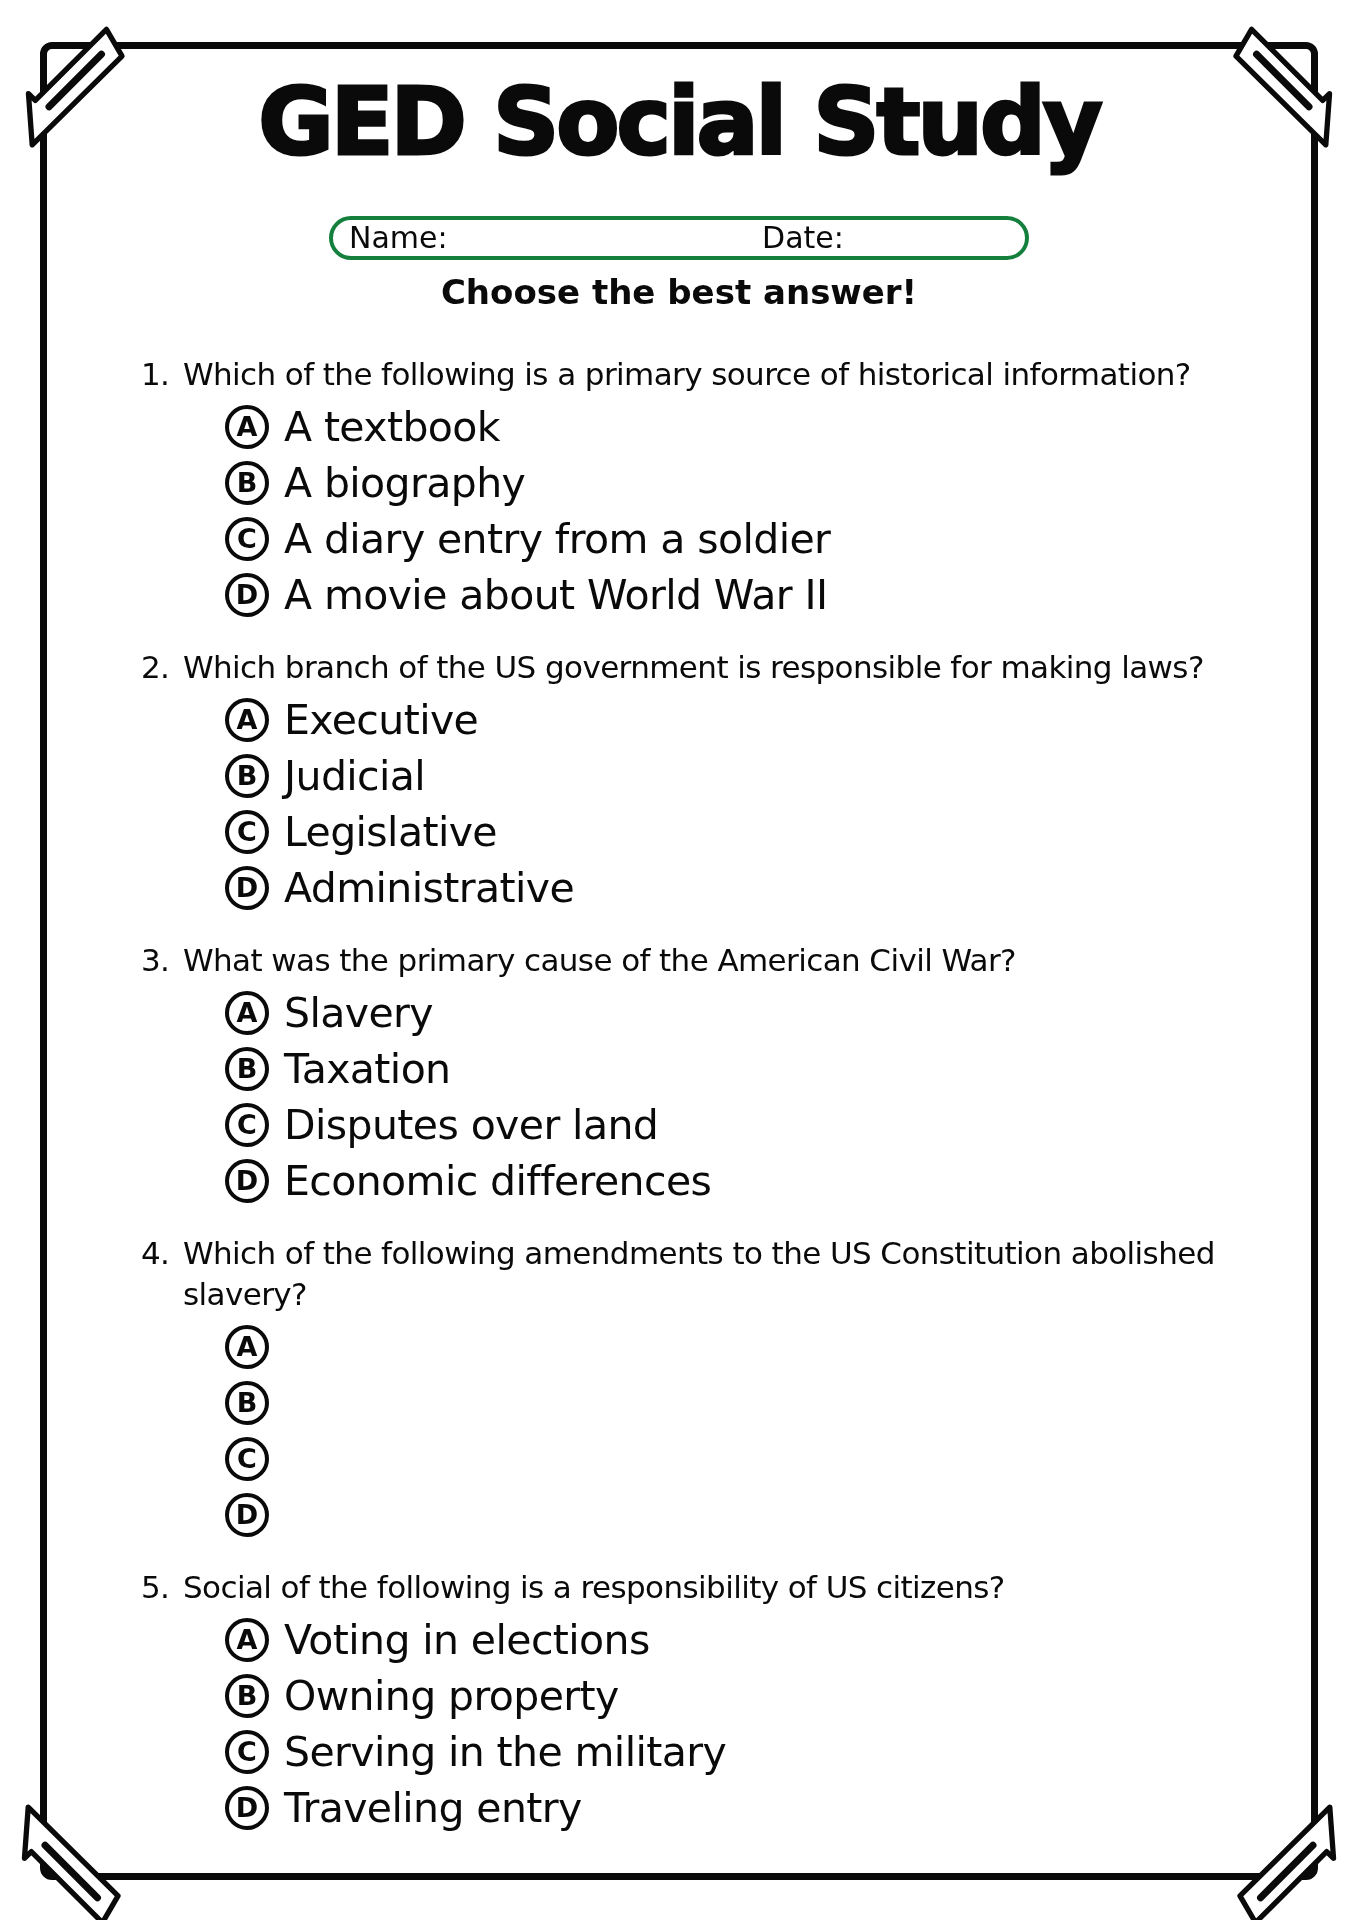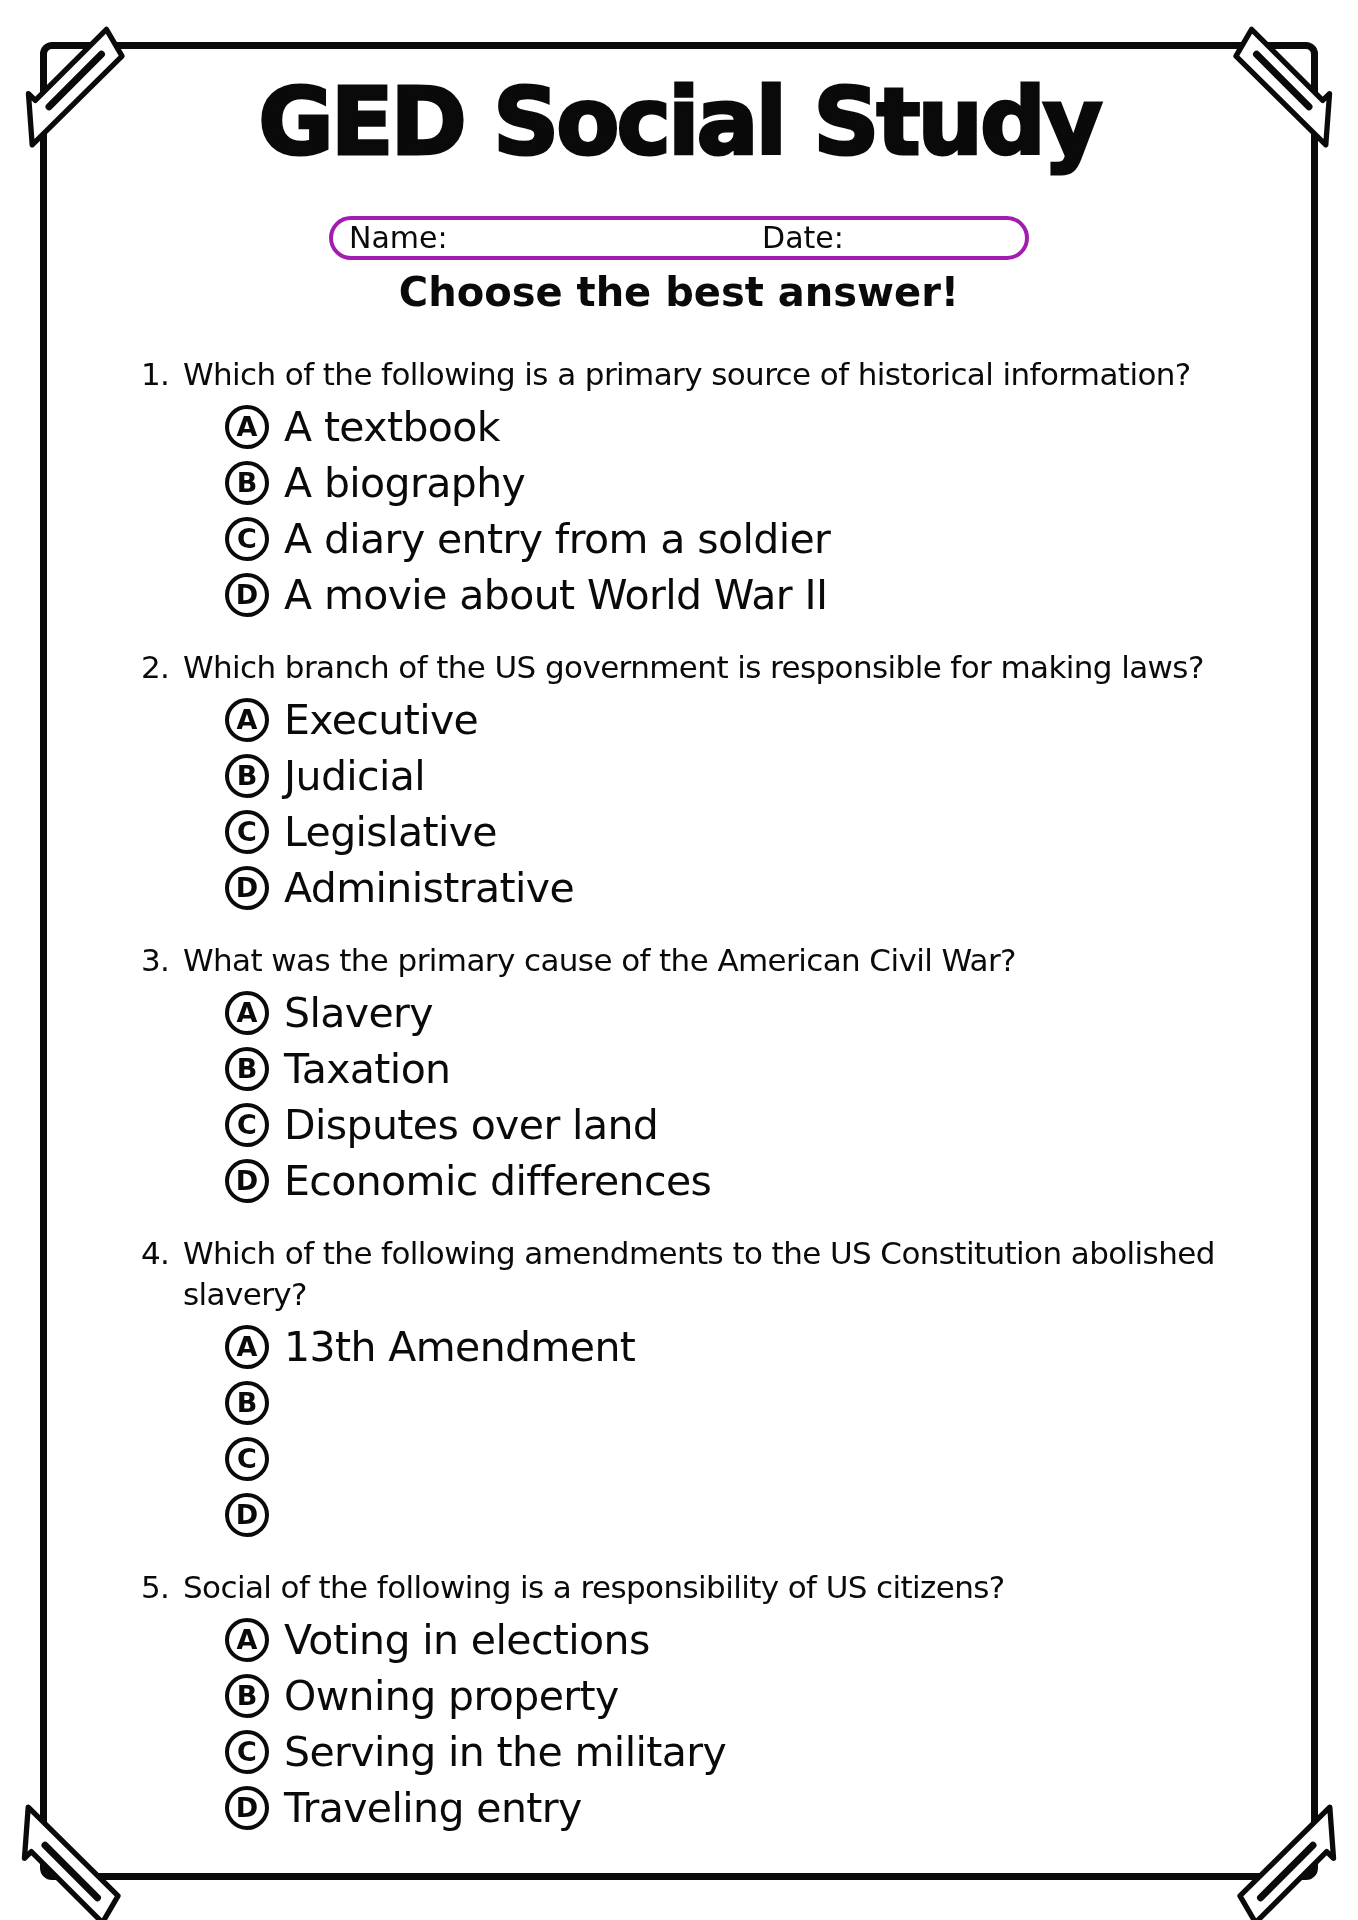--- a/index.html
+++ b/index.html
@@ -18,29 +18,29 @@
   .pencil-tr { right:-6px; top:58px;    transform:scaleX(-1) rotate(-45deg); }
   .pencil-bl { left:-10px; bottom:26px; transform:scaleY(-1) rotate(-45deg); }
   .pencil-br { right:-10px;bottom:26px; transform:scale(-1,-1) rotate(-45deg); }
 
   
   .title { margin-top:26px; text-align:center; font-size:92px; line-height:1.05;
            font-weight:800; letter-spacing:-3px; -webkit-text-stroke:3px #0a0a0a; }
 
   
   .namebox { position:relative; width:700px; height:44px; margin:44px auto 0;
-             border:4px solid #a21caf; border-radius:22px;
+             border:4px solid #15803d; border-radius:22px;
              display:flex; align-items:center; font-size:30px; }
   .namebox .nlabel { margin-left:16px; }
   .namebox .dlabel { position:absolute; left:62%; top:50%; transform:translateY(-52%); }
   .fill { position:absolute; top:0; height:100%; }
   .fill-name { left:120px; width:300px; }
   .fill-date { left:82%;  width:17%;  }
 
-  .subtitle { margin-top:12px; text-align:center; font-size:40px; font-weight:700;
+  .subtitle { margin-top:12px; text-align:center; font-size:34px; font-weight:700;
               line-height:40px; }
 
   
   .questions { margin-top:42px; padding:0 60px 0 94px; }
   .q { display:flex; margin:30px 0 10px; font-size:31px; line-height:41px;
        letter-spacing:-0.6px; }
   .qnum { min-width:42px; flex:0 0 auto; }
   .qtext { flex:1 1 auto; }
   .opts { }
   .opt { display:flex; align-items:center; height:44px; margin:0 0 12px 84px; }
@@ -163,21 +163,20 @@
         </div>
       </div>
 
       <div class="q">
         <span class="qnum">4.</span>
         <span class="qtext">Which of the following amendments to the US Constitution abolished slavery?</span>
       </div>
       <div class="opts">
         <div class="opt">
           <span class="bubble">A</span>
-          <span class="olabel">13th Amendment</span>
         </div>
         <div class="opt">
           <span class="bubble">B</span>
         </div>
         <div class="opt">
           <span class="bubble">C</span>
         </div>
         <div class="opt">
           <span class="bubble">D</span>
         </div>

